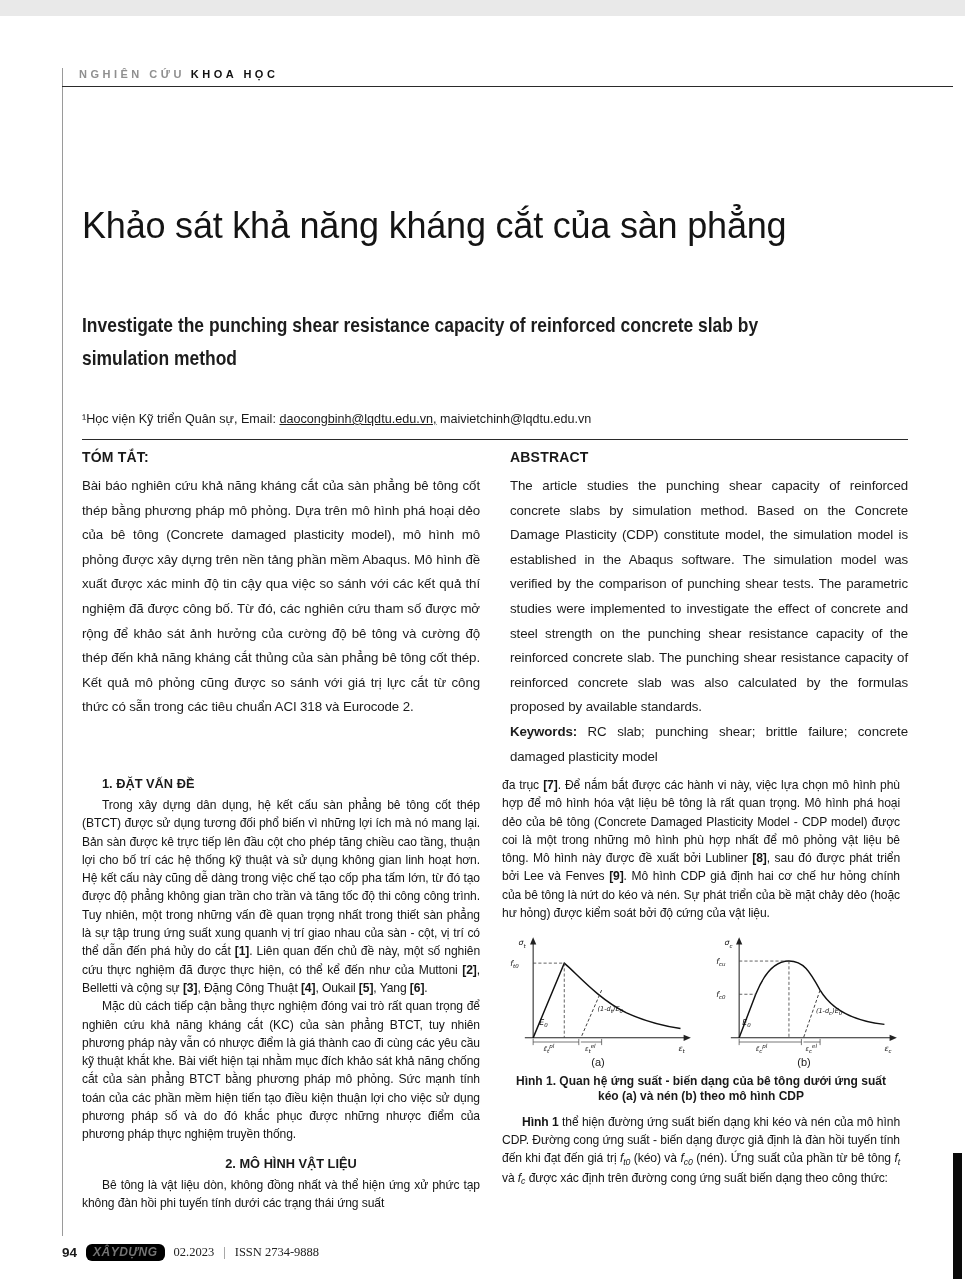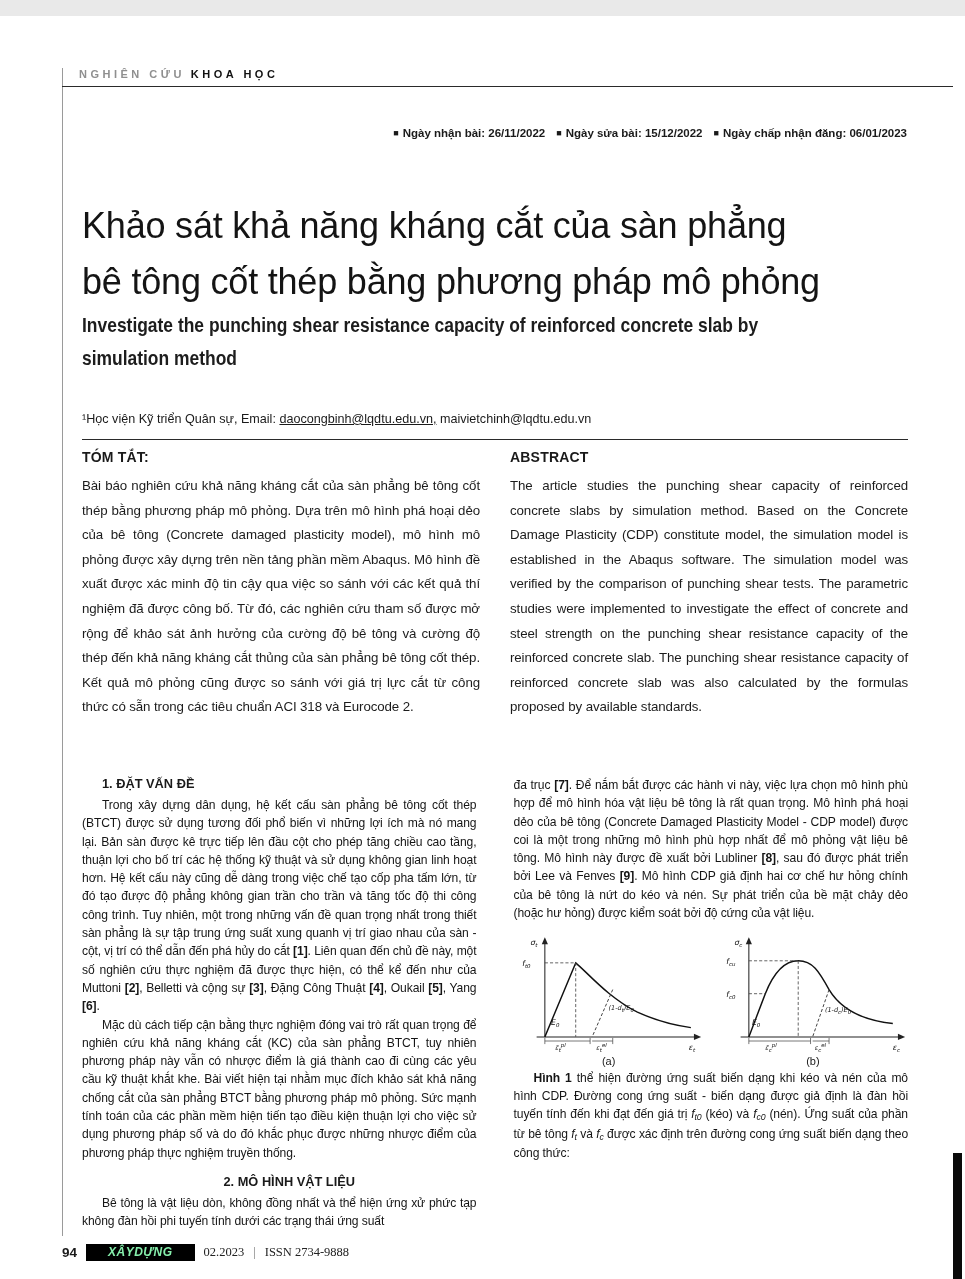--- a/index.html
+++ b/index.html
@@ -25,67 +25,61 @@
   .affil{position:absolute;left:82px;top:396px;font-size:12.6px;}
   .affil a{color:#1a1a1a;text-decoration:underline;cursor:pointer;}
   .divider{position:absolute;left:82px;top:423px;width:826px;height:1px;background:#2a2a2a;}
 
   .abstract-row{position:absolute;left:82px;top:433px;width:826px;display:flex;gap:30px;}
   .abs-col{width:398px;}
   .abs-head{font-size:14px;font-weight:700;margin:0 0 9px;letter-spacing:0.2px;}
   .abs-text{margin:0;font-size:13.3px;line-height:24.6px;text-align:justify;letter-spacing:-0.1px;color:#1c1c1c;}
   .abs-text b{font-weight:700;}
 
-  .body-row{position:absolute;left:82px;top:760px;width:826px;display:flex;gap:37px;}
+  .body-row{position:absolute;left:82px;top:760px;width:826px;display:flex;gap:22px;}
   .body-col{width:398px;}
   .sec-head{font-size:12.8px;font-weight:700;padding-left:20px;margin:0 0 5px;}
   .sec-head.mt{margin-top:12px;text-align:center;}
   .body-p{margin:0;font-size:12.1px;line-height:18.3px;text-align:justify;text-indent:20px;letter-spacing:-0.1px;color:#151515;}
   .body-p.noind{text-indent:0;}
 
   .figure{display:flex;gap:14px;margin:10px 0 2px;}
   .chart{flex:1;}
   .chart svg{display:block;width:100%;height:auto;}
   .sublabel{text-align:center;font-size:11px;margin-top:1px;}
   .fig-caption{text-align:center;font-weight:700;font-size:12px;line-height:15.5px;margin:6px 6px 8px;}
 
   svg text{font-family:"DejaVu Sans",sans-serif;font-style:italic;fill:#111;font-size:7.5px;}
   svg .sm{font-size:6.3px;}
   svg tspan.ts{font-size:5.3px;}
   svg tspan.tsup{font-size:5.3px;}
 
   .footer{position:absolute;left:62px;top:1224px;right:57px;display:flex;align-items:center;gap:9px;
           background:#fff;z-index:4;padding:4px 0 6px;}
   .pageno{font-weight:700;font-size:13.5px;}
-  .logo{background:#000;color:#86efac;font-style:italic;font-weight:700;font-size:12px;padding:1px 22px 2px;letter-spacing:0.5px;}
+  .logo{background:#000;color:#737373;font-style:italic;font-weight:700;font-size:12px;padding:1px 7px 2px;letter-spacing:0.5px;border-radius:6px;}
   .serif{font-family:"Liberation Serif","DejaVu Serif",serif;font-size:12.5px;color:#222;}
   .sep{color:#777;}
 </style>
 </head>
 <body>
 
 <div class="page">
 
   <div class="left-rule"></div>
   <div class="edge-bar"></div>
 
   <div class="masthead">
     <span class="mh-light">NGHIÊN CỨU</span><span class="mh-bold">KHOA HỌC</span>
   </div>
   <div class="mast-rule"></div>
 
-  <div class="dates">
-    <span class="date-item"><span class="sq">■</span><span>Ngày nhận bài: 26/11/2022</span></span>
-    <span class="date-item"><span class="sq">■</span><span>Ngày sửa bài: 15/12/2022</span></span>
-    <span class="date-item"><span class="sq">■</span><span>Ngày chấp nhận đăng: 06/01/2023</span></span>
-  </div>
 
   <h1 class="title-vi">
     <div>Khảo sát khả năng kháng cắt của sàn phẳng</div>
-    <div>bê tông cốt thép bằng phương pháp mô phỏng</div>
   </h1>
 
   <div class="title-en">
     <div>Investigate the punching shear resistance capacity of reinforced concrete slab by</div>
     <div>simulation method</div>
   </div>
 
 
   <div class="affil">
     <span>¹Học viện Kỹ triển Quân sự, Email: </span><a class="email">daocongbinh@lqdtu.edu.vn,</a>
@@ -95,20 +89,21 @@
   <div class="divider"></div>
 
   <div class="abstract-row">
     <div class="abs-col">
       <div class="abs-head">TÓM TẮT:</div>
       <p class="abs-text">Bài báo nghiên cứu khả năng kháng cắt của sàn phẳng bê tông cốt thép bằng phương pháp mô phỏng. Dựa trên mô hình phá hoại dẻo của bê tông (Concrete damaged plasticity model), mô hình mô phỏng được xây dựng trên nền tảng phần mềm Abaqus. Mô hình đề xuất được xác minh độ tin cậy qua việc so sánh với các kết quả thí nghiệm đã được công bố. Từ đó, các nghiên cứu tham số được mở rộng để khảo sát ảnh hưởng của cường độ bê tông và cường độ thép đến khả năng kháng cắt thủng của sàn phẳng bê tông cốt thép. Kết quả mô phỏng cũng được so sánh với giá trị lực cắt từ công thức có sẵn trong các tiêu chuẩn ACI 318 và Eurocode 2.</p>
     </div>
     <div class="abs-col">
       <div class="abs-head">ABSTRACT</div>
       <p class="abs-text">The article studies the punching shear capacity of reinforced concrete slabs by simulation method. Based on the Concrete Damage Plasticity (CDP) constitute model, the simulation model is established in the Abaqus software. The simulation model was verified by the comparison of punching shear tests. The parametric studies were implemented to investigate the effect of concrete and steel strength on the punching shear resistance capacity of the reinforced concrete slab. The punching shear resistance capacity of reinforced concrete slab was also calculated by the formulas proposed by available standards.</p>
+      <p class="abs-text"><b>Keywords:</b><span> RC slab; punching shear; brittle failure; concrete damaged plasticity model</span></p>
     </div>
   </div>
 
   <div class="body-row">
 
     <div class="body-col">
       <div class="sec-head">1. ĐẶT VẤN ĐỀ</div>
       <p class="body-p"><span>Trong xây dựng dân dụng, hệ kết cấu sàn phẳng bê tông cốt thép (BTCT) được sử dụng tương đối phổ biến vì những lợi ích mà nó mang lại. Bản sàn được kê trực tiếp lên đầu cột cho phép tăng chiều cao tầng, thuận lợi cho bố trí các hệ thống kỹ thuật và sử dụng không gian linh hoạt hơn. Hệ kết cấu này cũng dễ dàng trong việc chế tạo cốp pha tấm lớn, từ đó tạo được độ phẳng không gian trần cho trần và tăng tốc độ thi công công trình. Tuy nhiên, một trong những vấn đề quan trọng nhất trong thiết sàn phẳng là sự tập trung ứng suất xung quanh vị trí giao nhau của sàn - cột, vị trí có thể dẫn đến phá hủy do cắt </span><span style="font-weight: 700;">[1]</span><span>. Liên quan đến chủ đề này, một số nghiên cứu thực nghiệm đã được thực hiện, có thể kể đến như của Muttoni </span><span style="font-weight: 700;">[2]</span><span>, Belletti và cộng sự </span><span style="font-weight: 700;">[3]</span><span>, Đặng Công Thuật </span><span style="font-weight: 700;">[4]</span><span>, Oukail </span><span style="font-weight: 700;">[5]</span><span>, Yang </span><span style="font-weight: 700;">[6]</span><span>.</span></p>
       <p class="body-p">Mặc dù cách tiếp cận bằng thực nghiệm đóng vai trò rất quan trọng để nghiên cứu khả năng kháng cắt (KC) của sàn phẳng BTCT, tuy nhiên phương pháp này vẫn có nhược điểm là giá thành cao đi cùng các yêu cầu kỹ thuật khắt khe. Bài viết hiện tại nhằm mục đích khảo sát khả năng chống cắt của sàn phẳng BTCT bằng phương pháp mô phỏng. Sức mạnh tính toán của các phần mềm hiện tiến tạo điều kiện thuận lợi cho việc sử dụng phương pháp số và do đó khắc phục được những nhược điểm của phương pháp thực nghiệm truyền thống.</p>
       <div class="sec-head mt">2. MÔ HÌNH VẬT LIỆU</div>
@@ -169,20 +164,21 @@
             <text x="104" y="78" class="sm"><tspan>(1-d</tspan><tspan class="ts" dy="2">c</tspan><tspan dy="-2">)E</tspan><tspan class="ts" dy="2">0</tspan></text>
             <text x="46" y="115" class="sm"><tspan>ε̃</tspan><tspan class="ts" dy="2">c</tspan><tspan class="tsup" dy="-5">pl</tspan></text>
             <text x="94" y="115" class="sm"><tspan>ε</tspan><tspan class="ts" dy="2">c</tspan><tspan class="tsup" dy="-5">el</tspan></text>
             <text x="170" y="115"><tspan>ε</tspan><tspan class="ts" dy="2">c</tspan></text>
           </svg>
           <div class="sublabel">(b)</div>
         </div>
 
       </div>
 
+      <div class="fig-caption">Hình 1. Quan hệ ứng suất - biến dạng của bê tông dưới ứng suất kéo (a) và nén (b) theo mô hình CDP</div>
 
       <p class="body-p"><span style="font-weight: 700;">Hình 1</span><span> thể hiện đường ứng suất biến dạng khi kéo và nén của mô hình CDP. Đường cong ứng suất - biến dạng được giả định là đàn hồi tuyến tính đến khi đạt đến giá trị </span><span style="font-style: italic;">f</span><span style="font-size: 0.72em; font-style: italic; position: relative; top: 0.25em;">t0</span><span> (kéo) và </span><span style="font-style: italic;">f</span><span style="font-size: 0.72em; font-style: italic; position: relative; top: 0.25em;">c0</span><span> (nén). Ứng suất của phần từ bê tông </span><span style="font-style: italic;">f</span><span style="font-size: 0.72em; font-style: italic; position: relative; top: 0.25em;">t</span><span> và </span><span style="font-style: italic;">f</span><span style="font-size: 0.72em; font-style: italic; position: relative; top: 0.25em;">c</span><span> được xác định trên đường cong ứng suất biến dạng theo công thức:</span></p>
     </div>
 
   </div>
 
   <div class="footer">
     <span class="pageno">94</span>
     <span class="logo">XÂYDỰNG</span>
     <span class="serif">02.2023</span>

